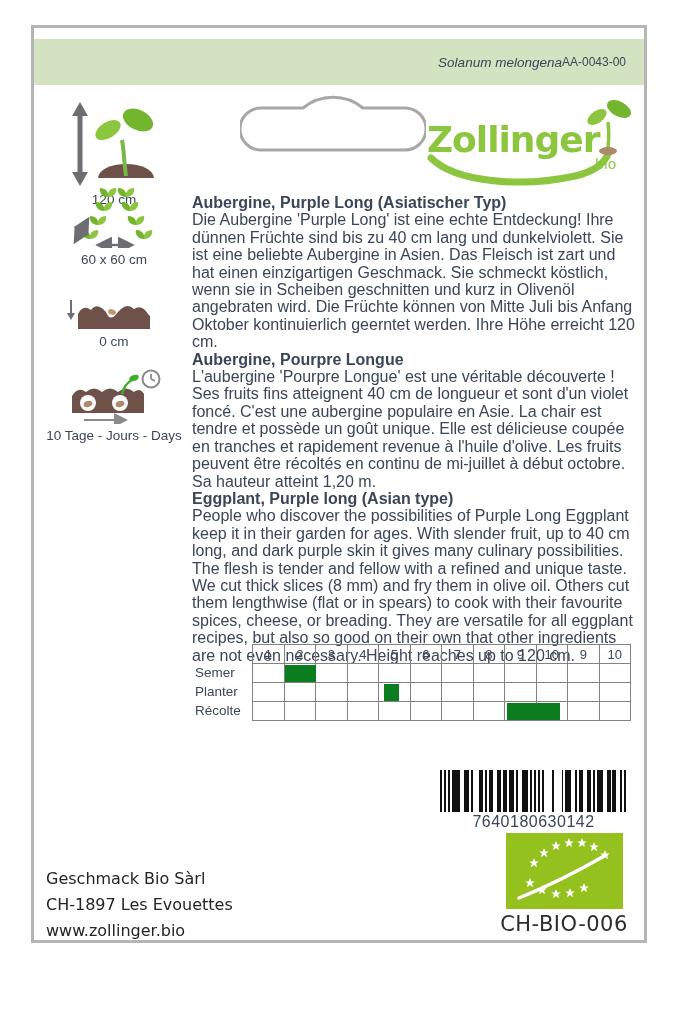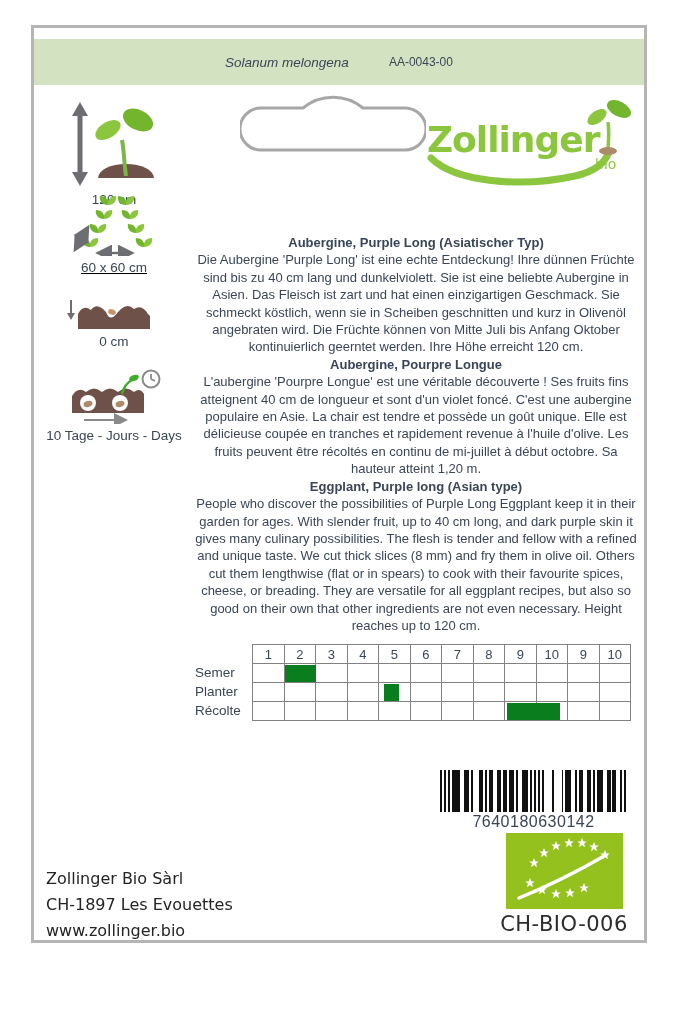--- a/index.html
+++ b/index.html
@@ -6,31 +6,31 @@
   body{
     width:676px;height:1024px;position:relative;background:#ffffff;
     font-family:"Liberation Sans",sans-serif;overflow:hidden;
   }
   .packet{
     position:absolute;left:31px;top:25px;width:616px;height:918px;
     border:3px solid #b5b5b5;background:#fff;box-sizing:border-box;
   }
   .topbar{
     position:absolute;left:0;right:0;top:11px;height:46px;background:#d3e3c2;
-    display:flex;align-items:center;justify-content:center;padding:0 18px;gap:40px;
+    display:flex;align-items:center;justify-content:flex-end;padding:0 18px;
   }
   .species{font-style:italic;font-size:13.5px;color:#3a4657;}
   .prodcode{font-size:12px;color:#3a4657;}
   .hang-slot{position:absolute;left:206px;top:64px;width:186px;height:62px;}
   .brand-logo{position:absolute;left:391px;top:66px;width:220px;height:98px;}
   .spec-block{position:absolute;left:4px;width:152px;display:flex;flex-direction:column;align-items:center;}
   .spec-label{font-size:13.5px;color:#3a4657;margin-top:4px;white-space:nowrap;}
   .description{
     position:absolute;left:158px;top:166px;width:448px;
-    font-size:13px;line-height:17.4px;color:#3a4657;text-align:center;margin-top:40px;
+    font-size:16px;line-height:17.4px;color:#3a4657;text-align:left;
   }
   .sec-title{font-weight:bold;}
   .calendar{position:absolute;left:161px;top:616px;display:flex;}
   .cal-labels{width:55px;margin-right:2px;padding-top:19px;box-sizing:border-box;}
   .cal-label{height:19px;line-height:19px;font-size:13.5px;color:#3a4657;}
   .cal-grid{
     position:relative;width:378px;height:76px;
     border-left:1px solid #828282;border-top:1px solid #828282;
     display:grid;grid-template-columns:repeat(12,31.5px);grid-template-rows:repeat(4,19px);
   }
@@ -82,21 +82,21 @@
       <polygon points="14,2 6,16 22,16" fill="#6d6e71"></polygon>
       <polygon points="14,86 6,72 22,72" fill="#6d6e71"></polygon>
       <path d="M32,78 A28,14 0 0 1 88,78 Z" fill="#6e5148"></path>
       <path d="M60,76 C58,62 58,50 56,40" stroke="#7ab648" stroke-width="4" fill="none"></path>
       <ellipse cx="42" cy="30" rx="14" ry="8" fill="#8cc63e" transform="rotate(-32 42 30)"></ellipse>
       <ellipse cx="72" cy="20" rx="16" ry="10" fill="#74b52e" transform="rotate(26 72 20)"></ellipse>
     </svg>
     <div class="spec-label">120 cm</div>
   </div>
 
-  <div class="spec-block" style="top:164px;text-decoration:underline;">
+  <div class="spec-block" style="top:156px;">
     <svg width="104" height="64" viewBox="0 0 104 64">
       <defs>
         <g id="lp">
           <path d="M0,3 C-7,3 -9,-3 -8,-6 C-2,-6 1,-2 0,3 Z" fill="#74b52e"></path>
           <path d="M0,3 C7,3 9,-3 8,-6 C2,-6 -1,-2 0,3 Z" fill="#8cc63e"></path>
         </g>
         <marker id="ah-e" markerWidth="7" markerHeight="7" refX="5" refY="3.5" orient="auto">
           <path d="M0,0 L7,3.5 L0,7 Z" fill="#6d6e71"></path>
         </marker>
         <marker id="ah-s" markerWidth="7" markerHeight="7" refX="5" refY="3.5" orient="auto-start-reverse">
@@ -276,18 +276,18 @@
       <use href="#star" x="24" y="50"></use>
         <use href="#star" x="36" y="57"></use>
         <use href="#star" x="50" y="61"></use>
       <use href="#star" x="64" y="60"></use>
         <use href="#star" x="78" y="55"></use>
     </svg>
   </div>
   <div class="organic-code">CH-BIO-006</div>
 
   <div class="address">
-    <div>Zollinger Bio Sàrl</div>
+    <div>Geschmack Bio Sàrl</div>
     <div>CH-1897 Les Evouettes</div>
     <div>www.zollinger.bio</div>
   </div>
 
 </div>
 
 </body></html>

